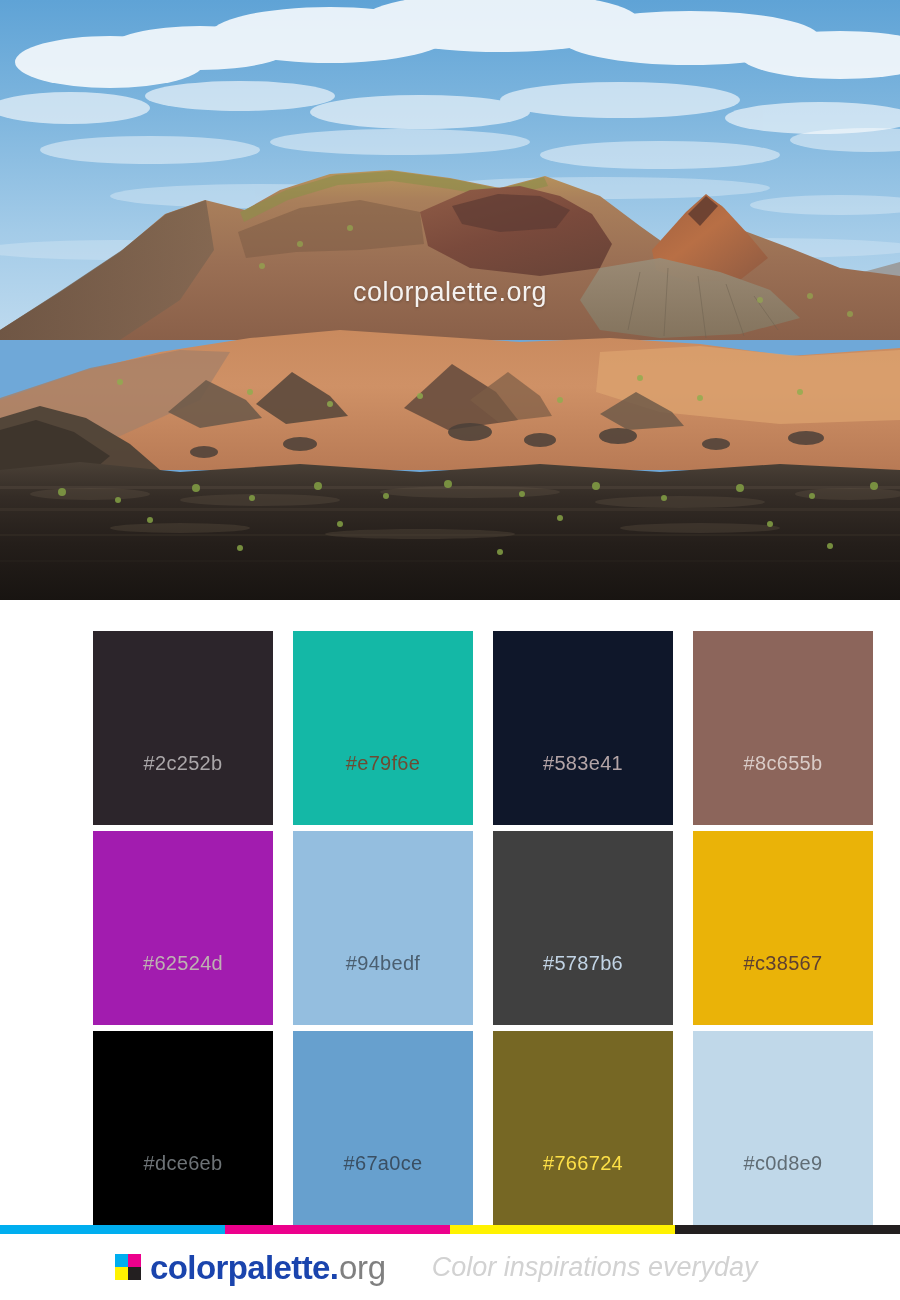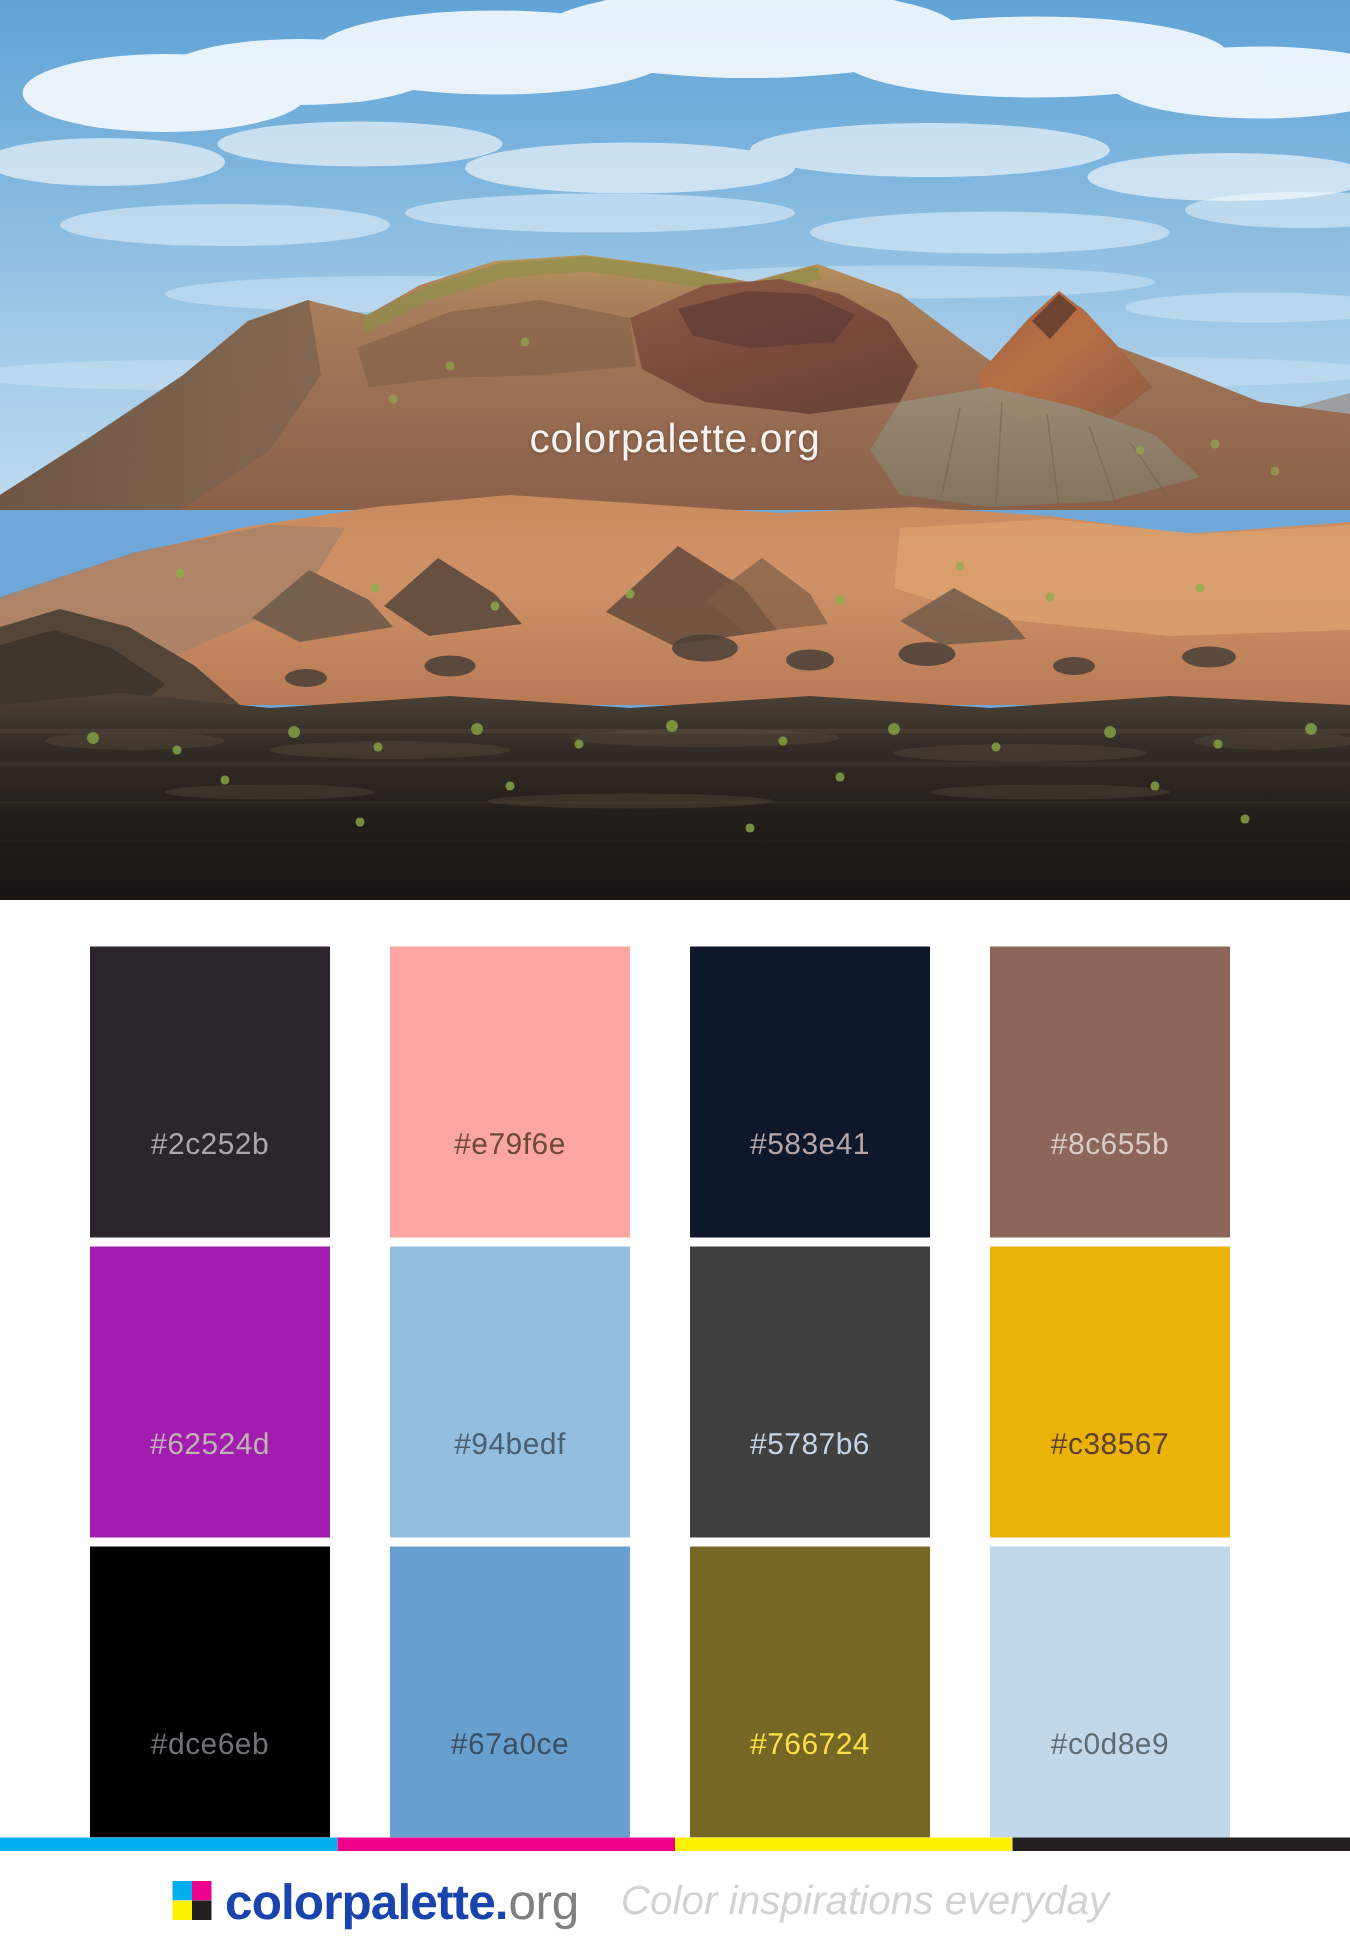--- a/index.html
+++ b/index.html
@@ -55,25 +55,26 @@
     width: 781px;
     display: grid;
     grid-template-columns: repeat(4, 180px);
     grid-auto-rows: 194px;
     column-gap: 20px;
     row-gap: 6px;
   }
 
   .swatch {
     position: relative;
-    width: 160px;
+    width: 180px;
     height: 194px;
     display: flex;
     align-items: center;
     justify-content: center;
+    margin-left: 33px;
   }
 
   .swatch-label {
     font-family: "Liberation Sans", sans-serif;
     font-size: 20px;
     letter-spacing: 0.3px;
     line-height: 1;
     padding-top: 70px;
     user-select: text;
   }
@@ -122,21 +123,21 @@
     font-family: "Liberation Sans", sans-serif;
     font-size: 33px;
     line-height: 1;
     white-space: nowrap;
   }
   .brand-name { font-weight: bold; color: #1a44ad; letter-spacing: -0.6px; }
   .brand-dot  { font-weight: bold; color: #1a44ad; }
   .brand-tld  { font-weight: normal; color: #808080; letter-spacing: -0.3px; }
 
   .tagline {
-    margin-left: 28px;
+    margin-left: 46px;
     font-family: "Liberation Sans", sans-serif;
     font-style: italic;
     font-size: 27px;
     color: #d2d2d2;
     line-height: 1;
     white-space: nowrap;
     text-align: right;
   }
 </style>
 </head>
@@ -345,21 +346,21 @@
     </svg>
 
     <div class="watermark">colorpalette.org</div>
   </div>
 
   <div class="swatch-grid">
 
     <div class="swatch" style="background:#2c252b">
       <span class="swatch-label" style="color:#aaa6a9">#2c252b</span>
     </div>
-    <div class="swatch" style="background:#fca5a5">
+    <div class="swatch" style="background:#14b8a6">
       <span class="swatch-label" style="color:#6d4b33">#e79f6e</span>
     </div>
     <div class="swatch" style="background:#0f172a">
       <span class="swatch-label" style="color:#b4a5a7">#583e41</span>
     </div>
     <div class="swatch" style="background:#8c655b">
       <span class="swatch-label" style="color:#d9cbc7">#8c655b</span>
     </div>
 
     <div class="swatch" style="background:#a21caf">

